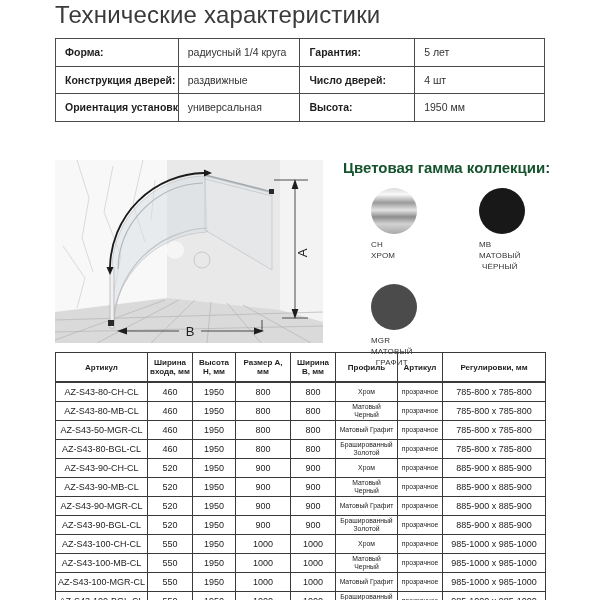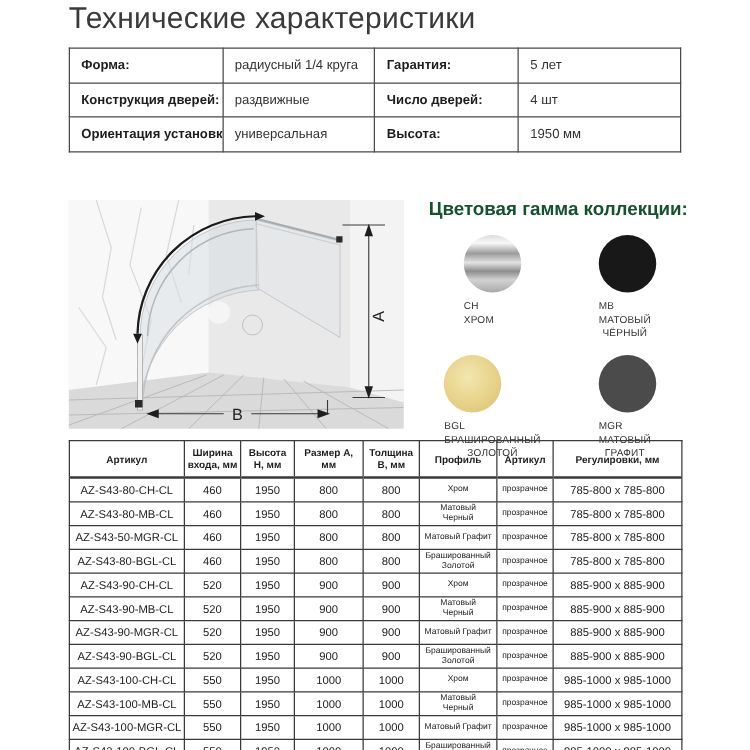--- a/index.html
+++ b/index.html
@@ -182,26 +182,20 @@
         <div class="swatch-code">CH</div>
         <div class="swatch-name">ХРОМ</div>
       </div>
       <div class="swatch">
         <div class="swatch-circle sw-black"></div>
         <div class="swatch-code">MB</div>
         <div class="swatch-name">МАТОВЫЙ
 ЧЁРНЫЙ</div>
       </div>
       <div class="swatch">
-        <div class="swatch-circle sw-gold"></div>
-        <div class="swatch-code">BGL</div>
-        <div class="swatch-name">БРАШИРОВАННЫЙ
-ЗОЛОТОЙ</div>
-      </div>
-      <div class="swatch">
         <div class="swatch-circle sw-graphite"></div>
         <div class="swatch-code">MGR</div>
         <div class="swatch-name">МАТОВЫЙ
 ГРАФИТ</div>
       </div>
     </div>
 </div>
 
 <table class="models">
   <colgroup>
@@ -213,21 +207,21 @@
       <col class="w5">
       <col class="w6">
       <col class="w7">
   </colgroup>
   <thead>
       <tr>
         <th>Артикул</th>
         <th>Ширина входа, мм</th>
         <th>Высота H, мм</th>
         <th>Размер A, мм</th>
-        <th>Толщина B, мм</th>
+        <th>Ширина B, мм</th>
         <th>Профиль</th>
         <th>Артикул</th>
         <th>Регулировки, мм</th>
       </tr>
     </thead>
   <tbody>
       <tr>
         <td class="c0">AZ-S43-80-CH-CL</td>
         <td class="c1">460</td>
         <td class="c2">1950</td>

